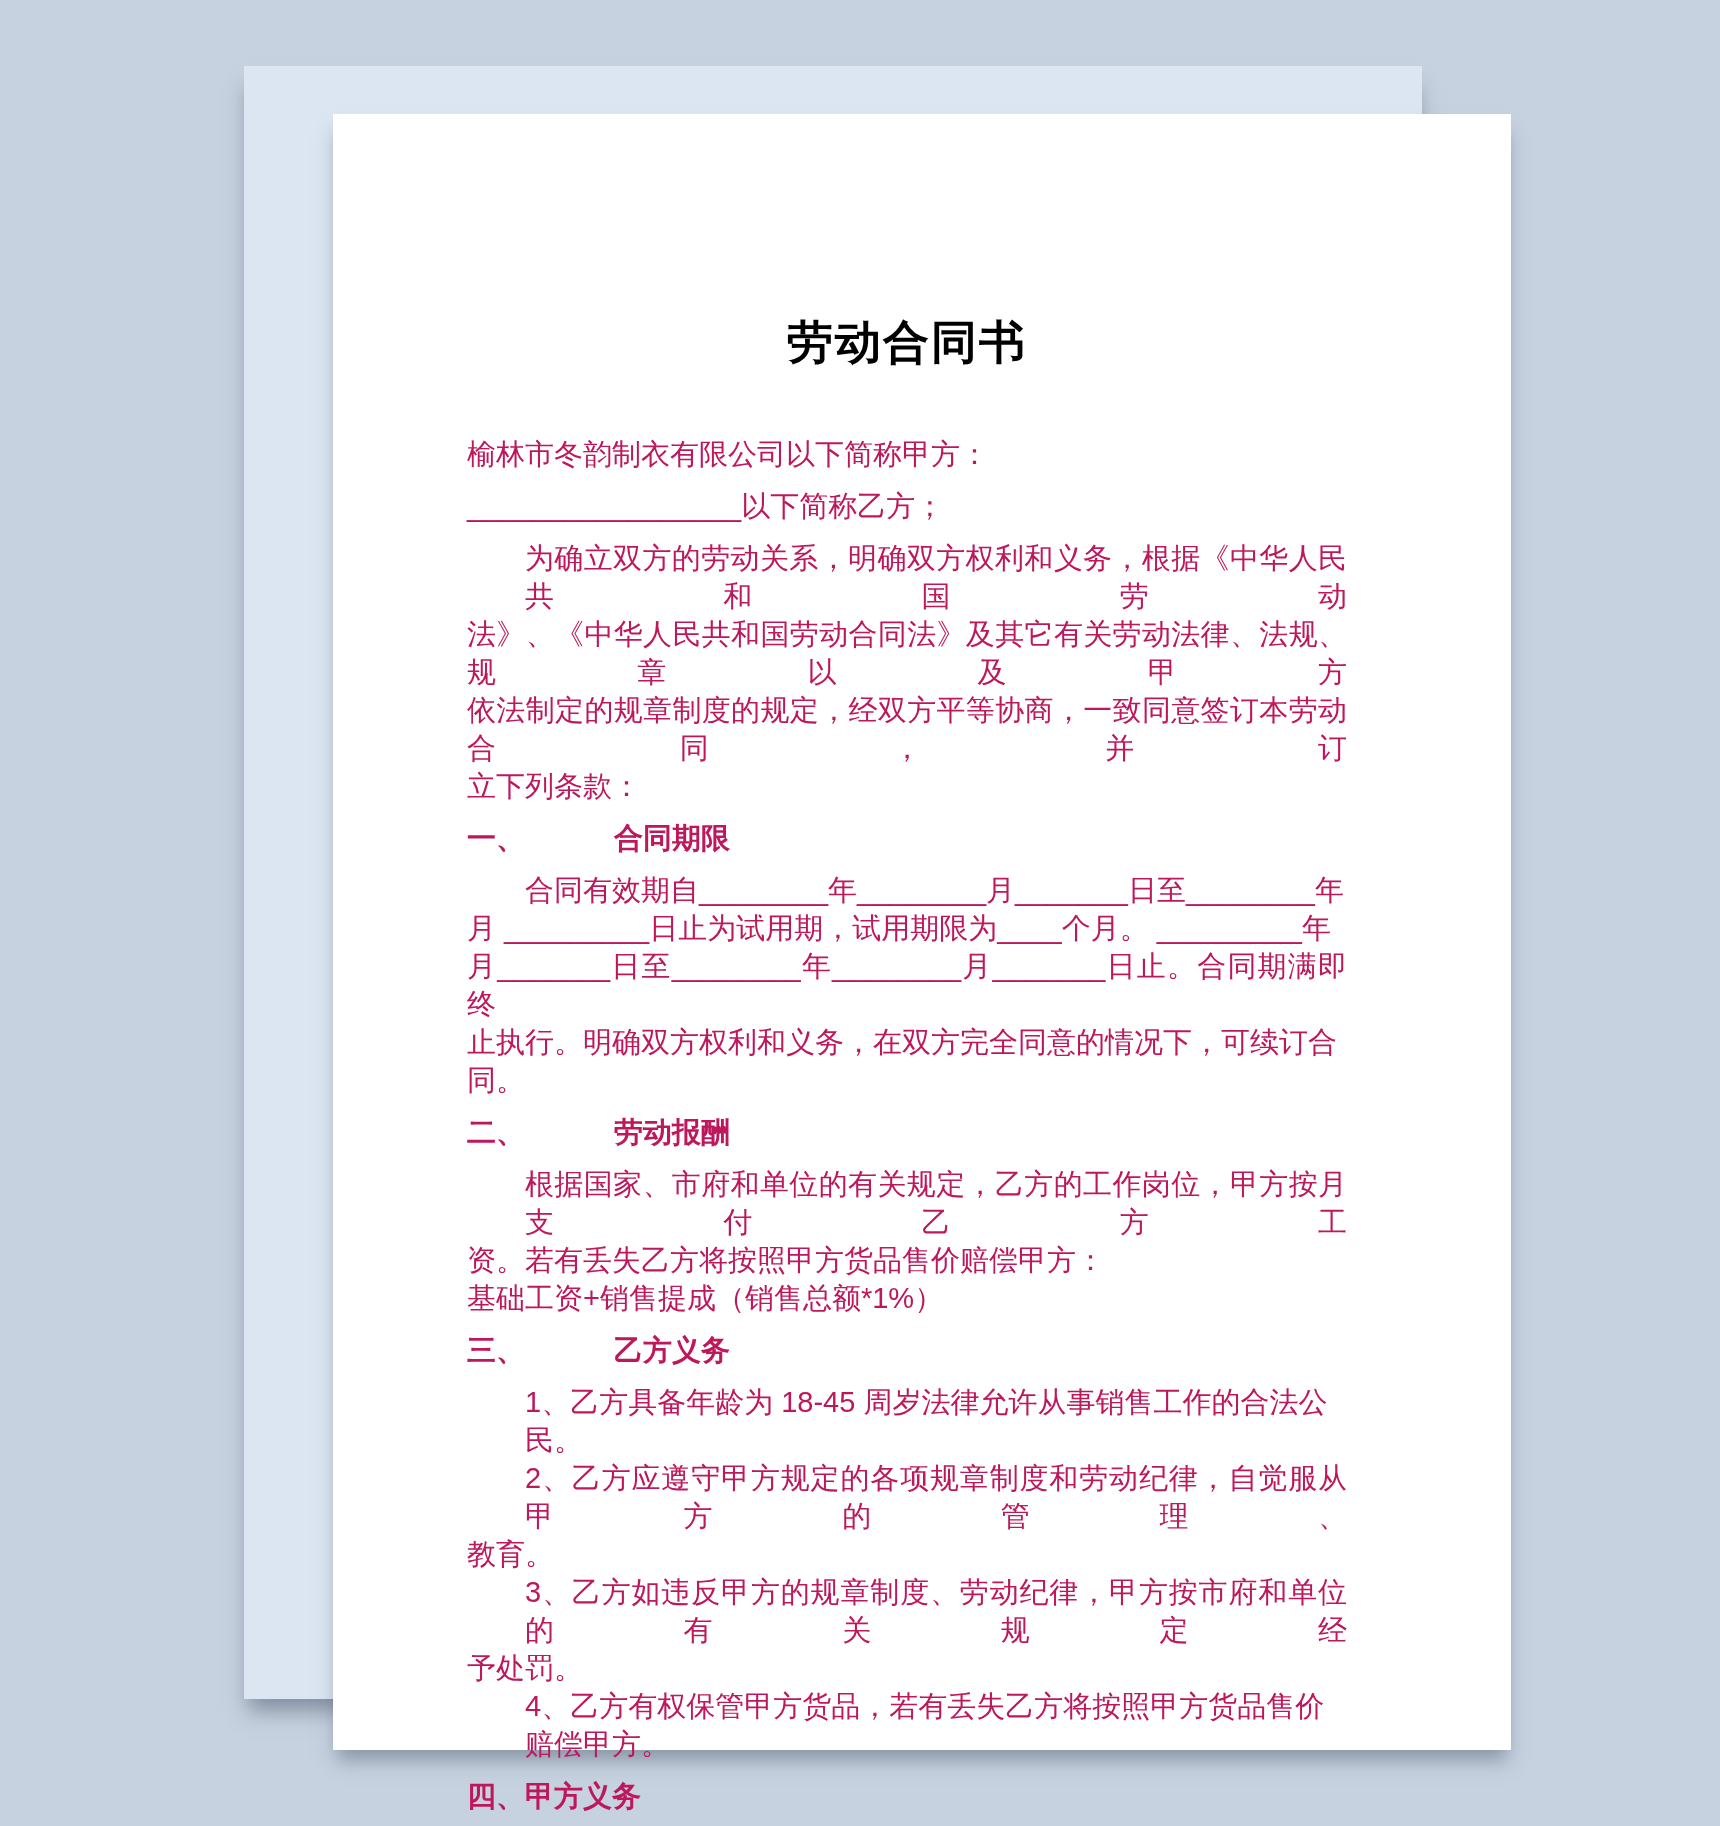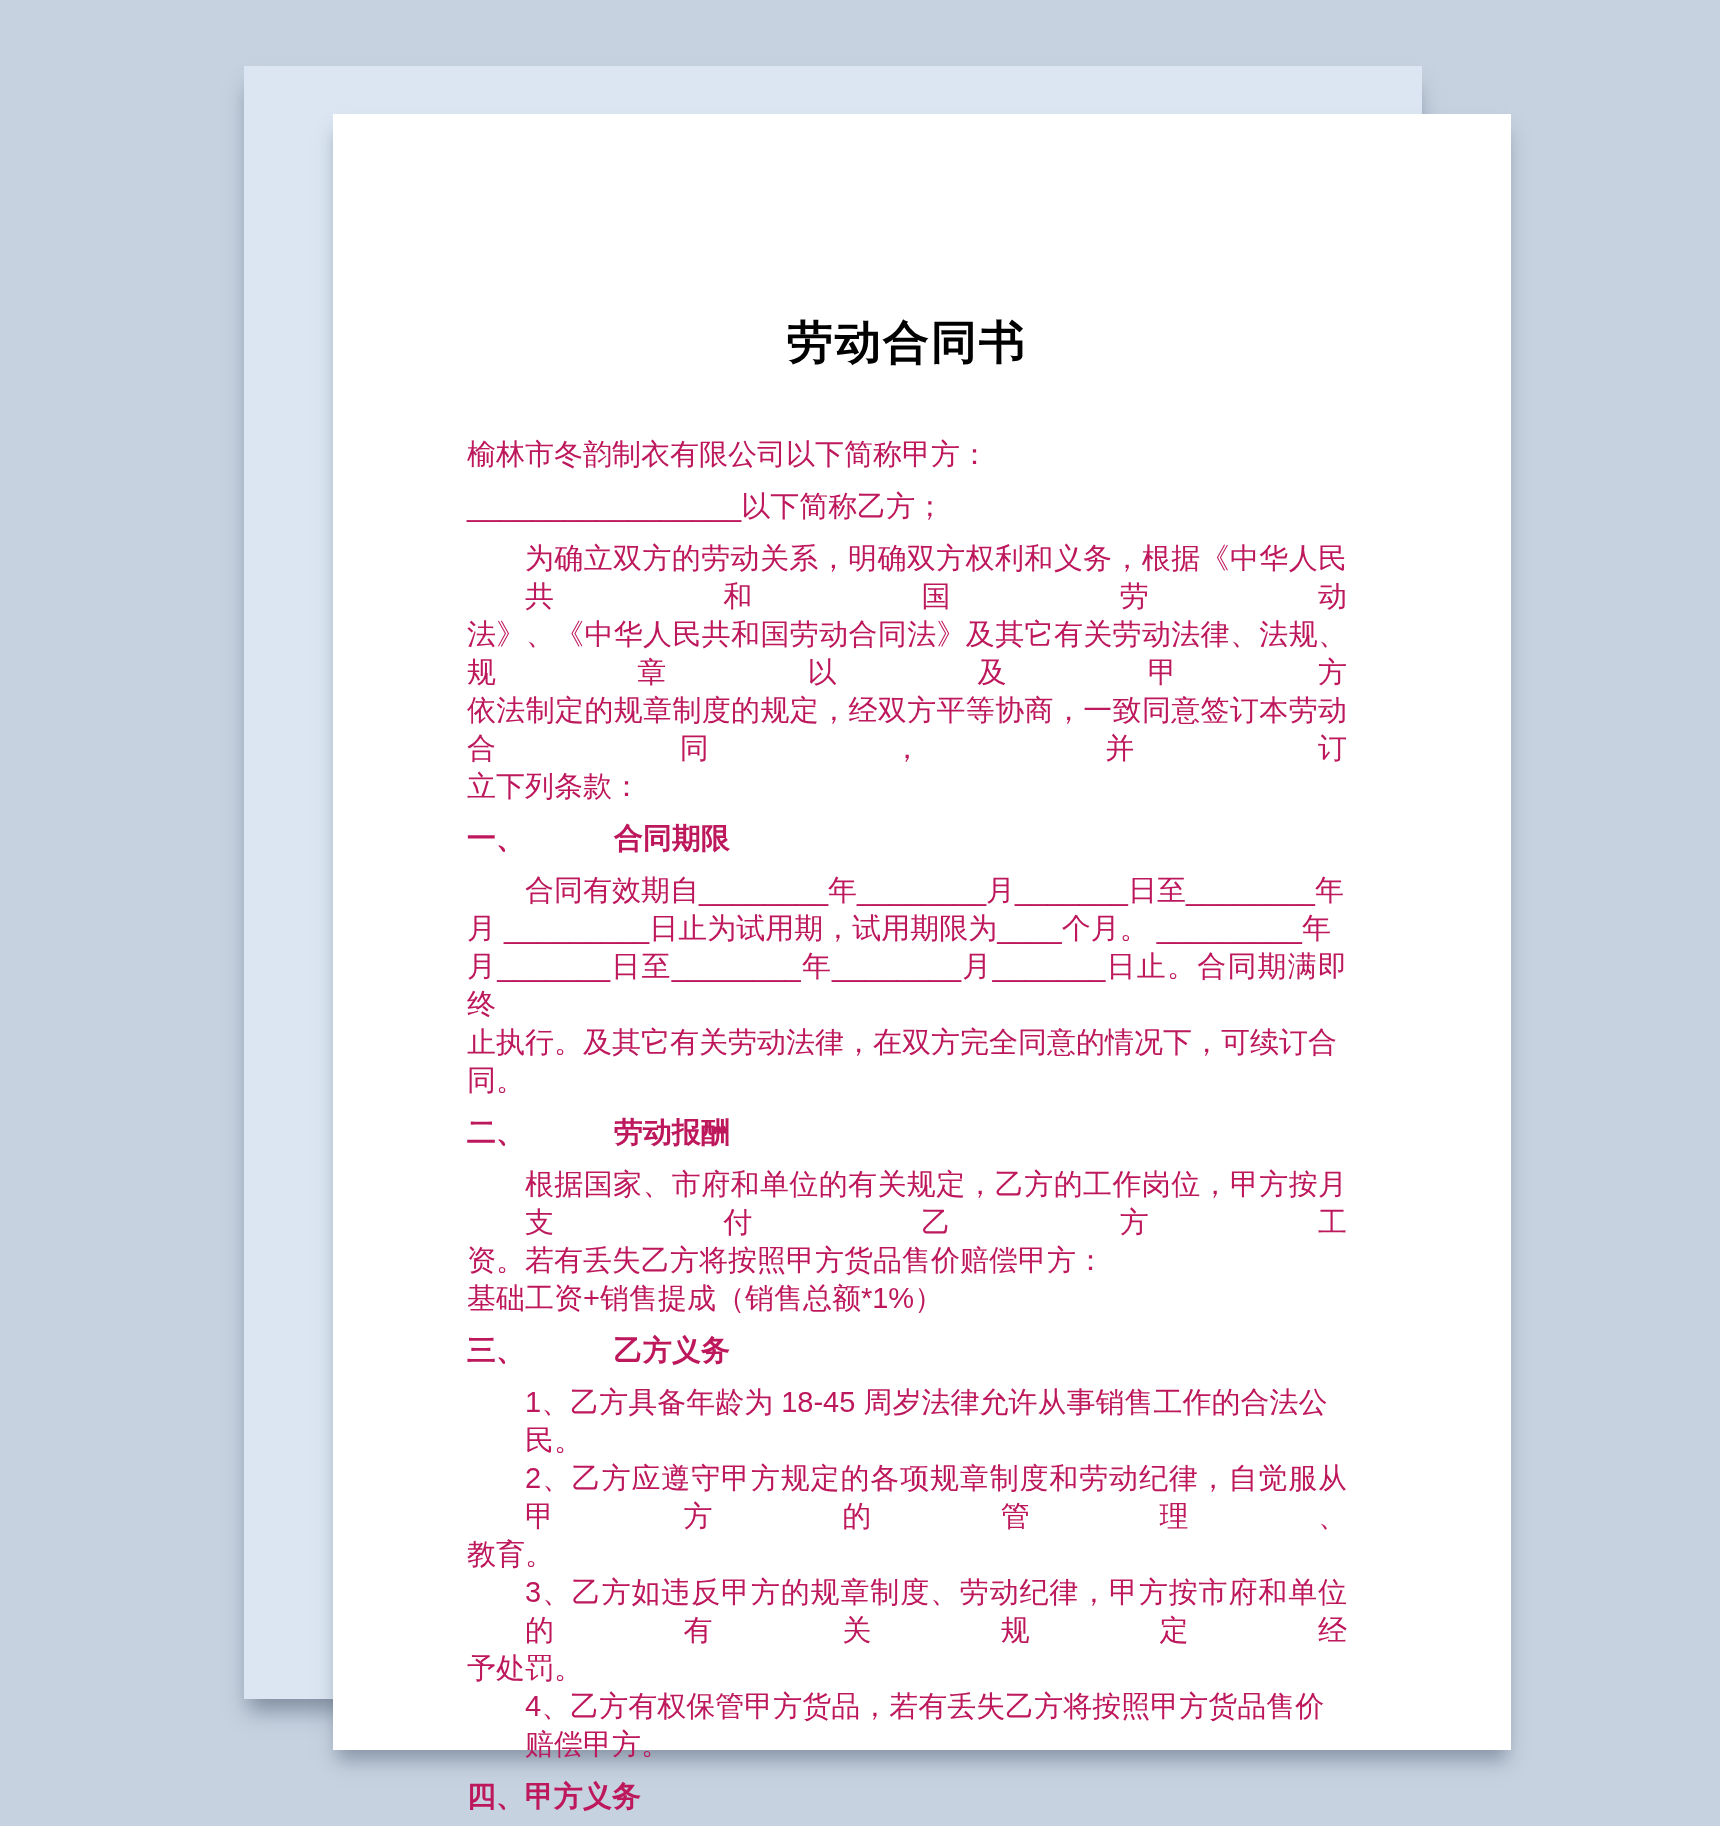--- a/index.html
+++ b/index.html
@@ -82,21 +82,21 @@
         <div class="doc-line indent fill">为确立双方的劳动关系，明确双方权利和义务，根据《中华人民共和国劳动</div>
         <div class="doc-line fill">法》、《中华人民共和国劳动合同法》及其它有关劳动法律、法规、规章以及甲方</div>
         <div class="doc-line fill">依法制定的规章制度的规定，经双方平等协商，一致同意签订本劳动合同，并订</div>
         <div class="doc-line">立下列条款：</div>
       </div>
       <div class="block h"><span class="sec-no">一、</span><span class="sec-title">合同期限</span></div>
       <div class="block p">
         <div class="doc-line indent">合同有效期自________年________月_______日至________年</div>
         <div class="doc-line">月 _________日止为试用期，试用期限为____个月。 _________年</div>
         <div class="doc-line fill">月_______日至________年________月_______日止。合同期满即终</div>
-        <div class="doc-line">止执行。及其它有关劳动法律，在双方完全同意的情况下，可续订合同。</div>
+        <div class="doc-line">止执行。明确双方权利和义务，在双方完全同意的情况下，可续订合同。</div>
       </div>
       <div class="block h"><span class="sec-no">二、</span><span class="sec-title">劳动报酬</span></div>
       <div class="block p">
         <div class="doc-line indent fill">根据国家、市府和单位的有关规定，乙方的工作岗位，甲方按月支付乙方工</div>
         <div class="doc-line">资。若有丢失乙方将按照甲方货品售价赔偿甲方：</div>
         <div class="doc-line">基础工资+销售提成（销售总额*1%）</div>
       </div>
       <div class="block h"><span class="sec-no">三、</span><span class="sec-title">乙方义务</span></div>
       <div class="block p">
         <div class="doc-line indent">1、乙方具备年龄为 18-45 周岁法律允许从事销售工作的合法公民。</div>

